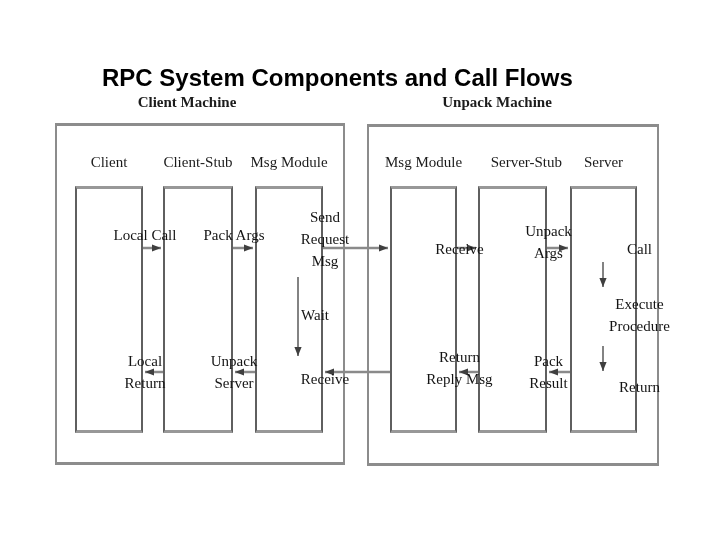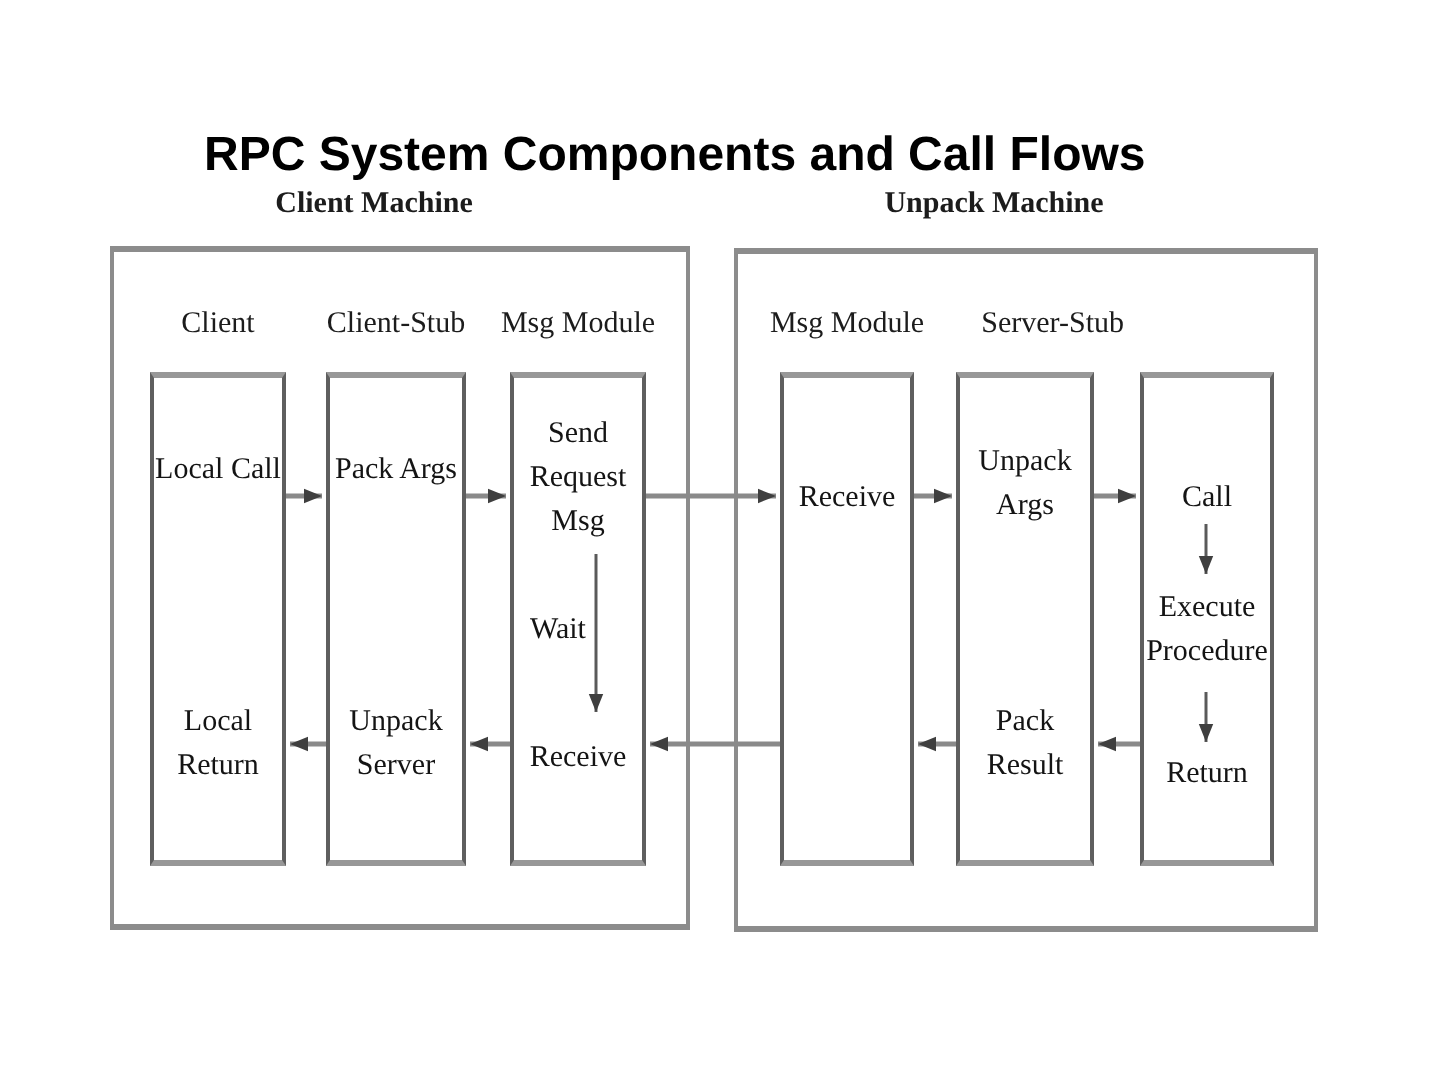--- a/index.html
+++ b/index.html
@@ -24,21 +24,21 @@
   .col-header{
     position:absolute;top:152px;height:20px;line-height:20px;
     font-size:15px;color:#1c1c1c;text-align:center;white-space:nowrap;
   }
   .node-box{
     position:absolute;box-sizing:border-box;top:186px;height:247px;
     border:2px solid #5f5f5f;border-top:3px solid #989898;border-bottom:3px solid #989898;
     background:#fff;
   }
   .node-label{
-    position:absolute;font-size:15px;line-height:22px;color:#141414;text-align:center;
+    position:absolute;font-size:15px;line-height:22px;color:#141414;text-align:center;margin-left:36px;
   }
   .arrows{position:absolute;left:0;top:0;pointer-events:none;}
 </style>
 </head>
 <body>
 
 <div class="canvas">
 
   <div class="title">RPC System Components and Call Flows</div>
 
@@ -46,20 +46,21 @@
   <div class="machine-label" style="left:367px;width:260px;">Unpack Machine</div>
 
   <div class="machine-box" style="left:55px;top:123px;width:290px;height:342px;"></div>
   <div class="machine-box" style="left:367px;top:124px;width:292px;height:342px;"></div>
 
   <div class="col-header" style="left:60px;width:98px;">Client</div>
   <div class="col-header" style="left:148px;width:100px;">Client-Stub</div>
   <div class="col-header" style="left:240px;width:98px;">Msg Module</div>
   <div class="col-header" style="left:375px;width:97px;">Msg Module</div>
   <div class="col-header" style="left:463px;width:99px;text-align:right;">Server-Stub</div>
+  <div class="col-header" style="left:555px;width:97px;">Server</div>
 
   <div class="node-box" style="left:75px;width:68px;"></div>
   <div class="node-box" style="left:163px;width:70px;"></div>
   <div class="node-box" style="left:255px;width:68px;"></div>
   <div class="node-box" style="left:390px;width:67px;"></div>
   <div class="node-box" style="left:478px;width:69px;"></div>
   <div class="node-box" style="left:570px;width:67px;"></div>
 
   <svg class="arrows" width="720" height="540" viewBox="0 0 720 540">
     <defs>
@@ -90,19 +91,20 @@
 
   <div class="node-label" style="left:75px;width:68px;top:224px;text-align:center;">Local Call</div>
   <div class="node-label" style="left:75px;width:68px;top:350px;">Local Return</div>
   <div class="node-label" style="left:163px;width:70px;top:224px;">Pack Args</div>
   <div class="node-label" style="left:163px;width:70px;top:350px;">Unpack Server</div>
   <div class="node-label" style="left:255px;width:68px;top:206px;">Send Request Msg</div>
   <div class="node-label" style="left:255px;width:48px;top:304px;">Wait</div>
   <div class="node-label" style="left:255px;width:68px;top:368px;">Receive</div>
 
   <div class="node-label" style="left:390px;width:67px;top:238px;">Receive</div>
+  <div class="node-label" style="left:390px;width:67px;top:346px;">Return Reply Msg</div>
   <div class="node-label" style="left:478px;width:69px;top:220px;">Unpack Args</div>
   <div class="node-label" style="left:478px;width:69px;top:350px;text-align:center;">Pack Result</div>
   <div class="node-label" style="left:570px;width:67px;top:238px;">Call</div>
   <div class="node-label" style="left:567px;width:73px;top:293px;">Execute Procedure</div>
   <div class="node-label" style="left:570px;width:67px;top:376px;">Return</div>
 
 </div>
 
 </body></html>

